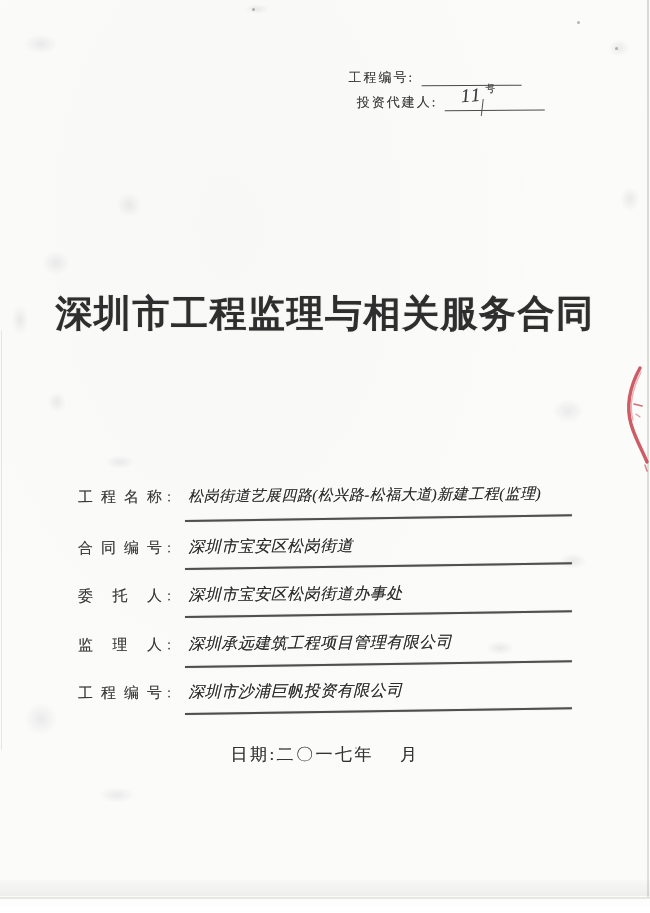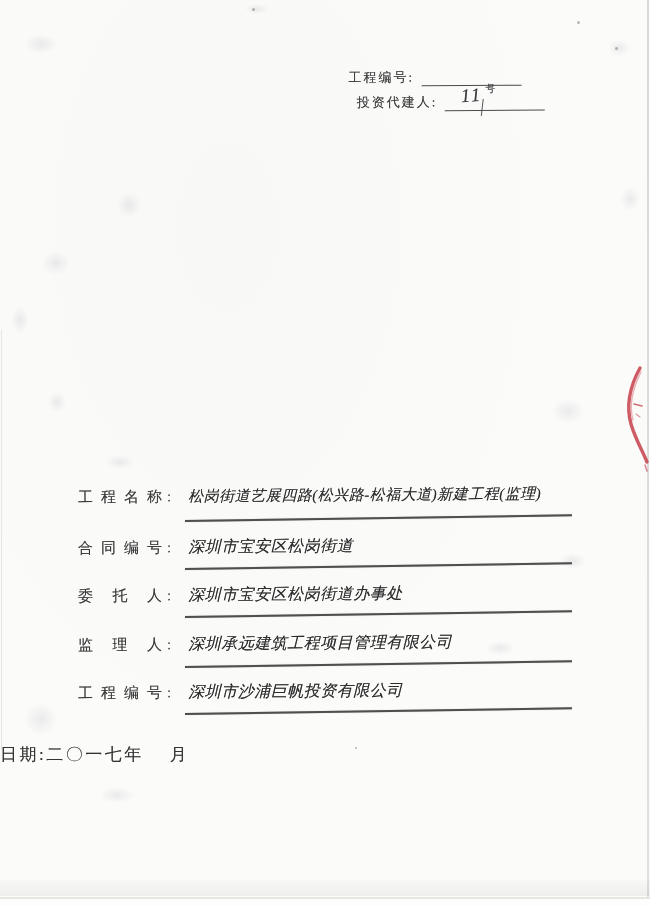--- a/index.html
+++ b/index.html
@@ -58,21 +58,21 @@
   .f-label { display:inline-block; width:84px; font-size:15px; color:#3a3a3a;
     text-align:justify; text-align-last:justify; text-shadow:0 0 .6px rgba(60,60,60,.5); }
   .f-colon { margin-left:5px; font-size:15px; color:#3a3a3a; }
   .f-value { margin-left:17px; font-size:16px; font-style:italic; letter-spacing:.5px;
     color:#2c2c2c; text-shadow:0 0 .6px rgba(45,45,45,.55); }
   .f-line { position:absolute; left:185px; width:387px; height:1.6px;
     background:#4f4f4f; transform:rotate(-0.85deg); transform-origin:left center;
     box-shadow:0 0 1px rgba(80,80,80,.4); }
 
   
-  .date-row { position:absolute; left:0; top:743px; width:650px; text-align:left;
+  .date-row { position:absolute; left:0; top:743px; width:650px; text-align:center;
     font-size:17px; letter-spacing:2.5px; color:#333;
     text-shadow:0 0 .6px rgba(60,60,60,.5); }
   .date-month { margin-left:26px; }
 
   
   .red-mark { position:absolute; left:610px; top:362px; }
 </style>
 </head>
 <body>
 
@@ -110,20 +110,21 @@
     </div>
     <div class="num-row r2">
       <span>投资代建人:</span>
       <span class="num-line">
         <span class="hw"><span class="hw-num">11</span><span class="hw-suffix">号</span></span>
         <span class="hw-tail"></span>
       </span>
     </div>
   </div>
 
+  <div class="title">深圳市工程监理与相关服务合同</div>
 
   <div class="field-row" style="top:488px;">
     <span class="f-label">工程名称</span>
     <span class="f-colon">:</span>
     <span class="f-value" style="font-size:15px;">松岗街道艺展四路(松兴路-松福大道)新建工程(监理)</span>
   </div>
   <div class="f-line" style="top:520px;"></div>
 
   <div class="field-row" style="top:538px;">
     <span class="f-label">合同编号</span>

